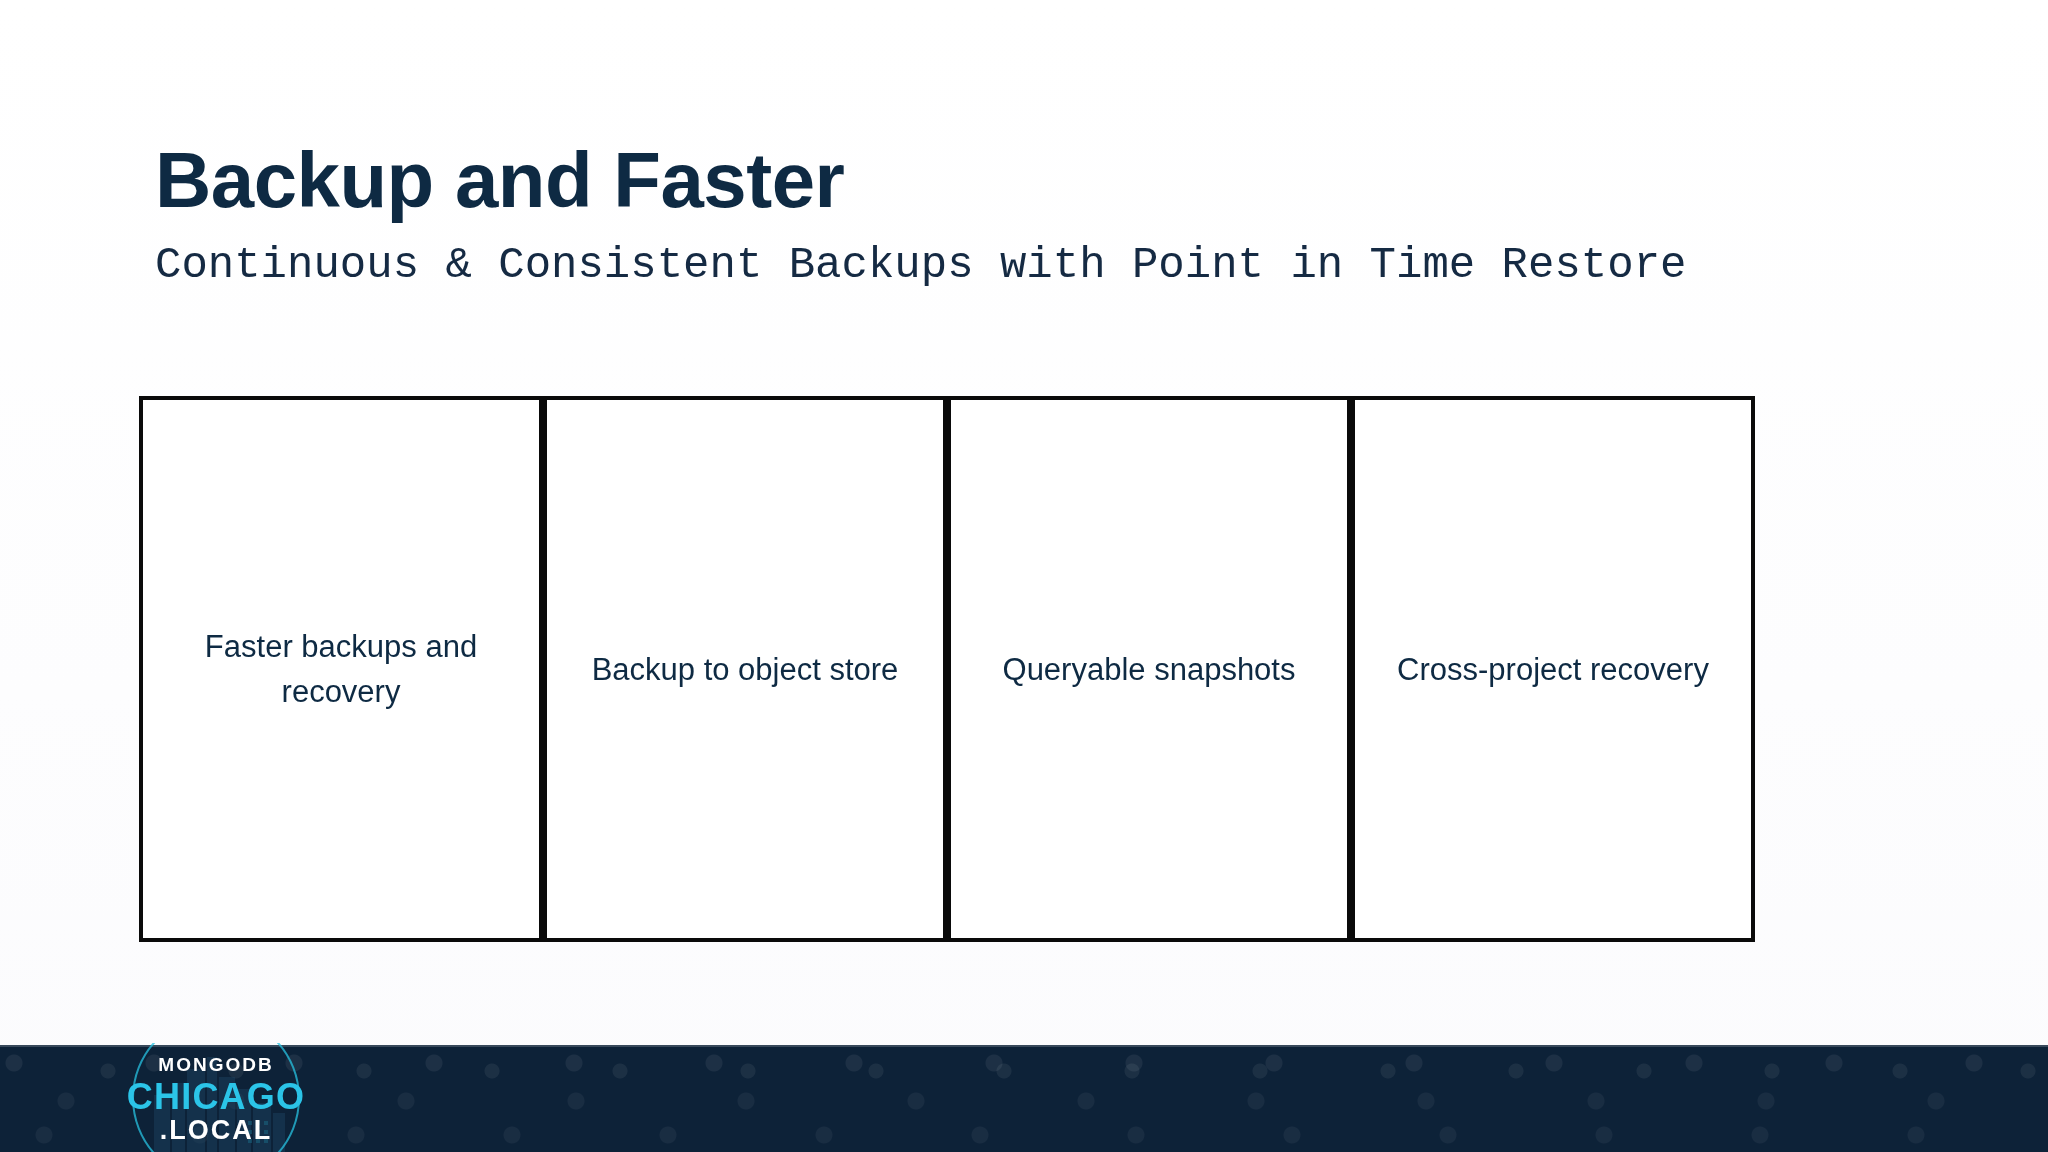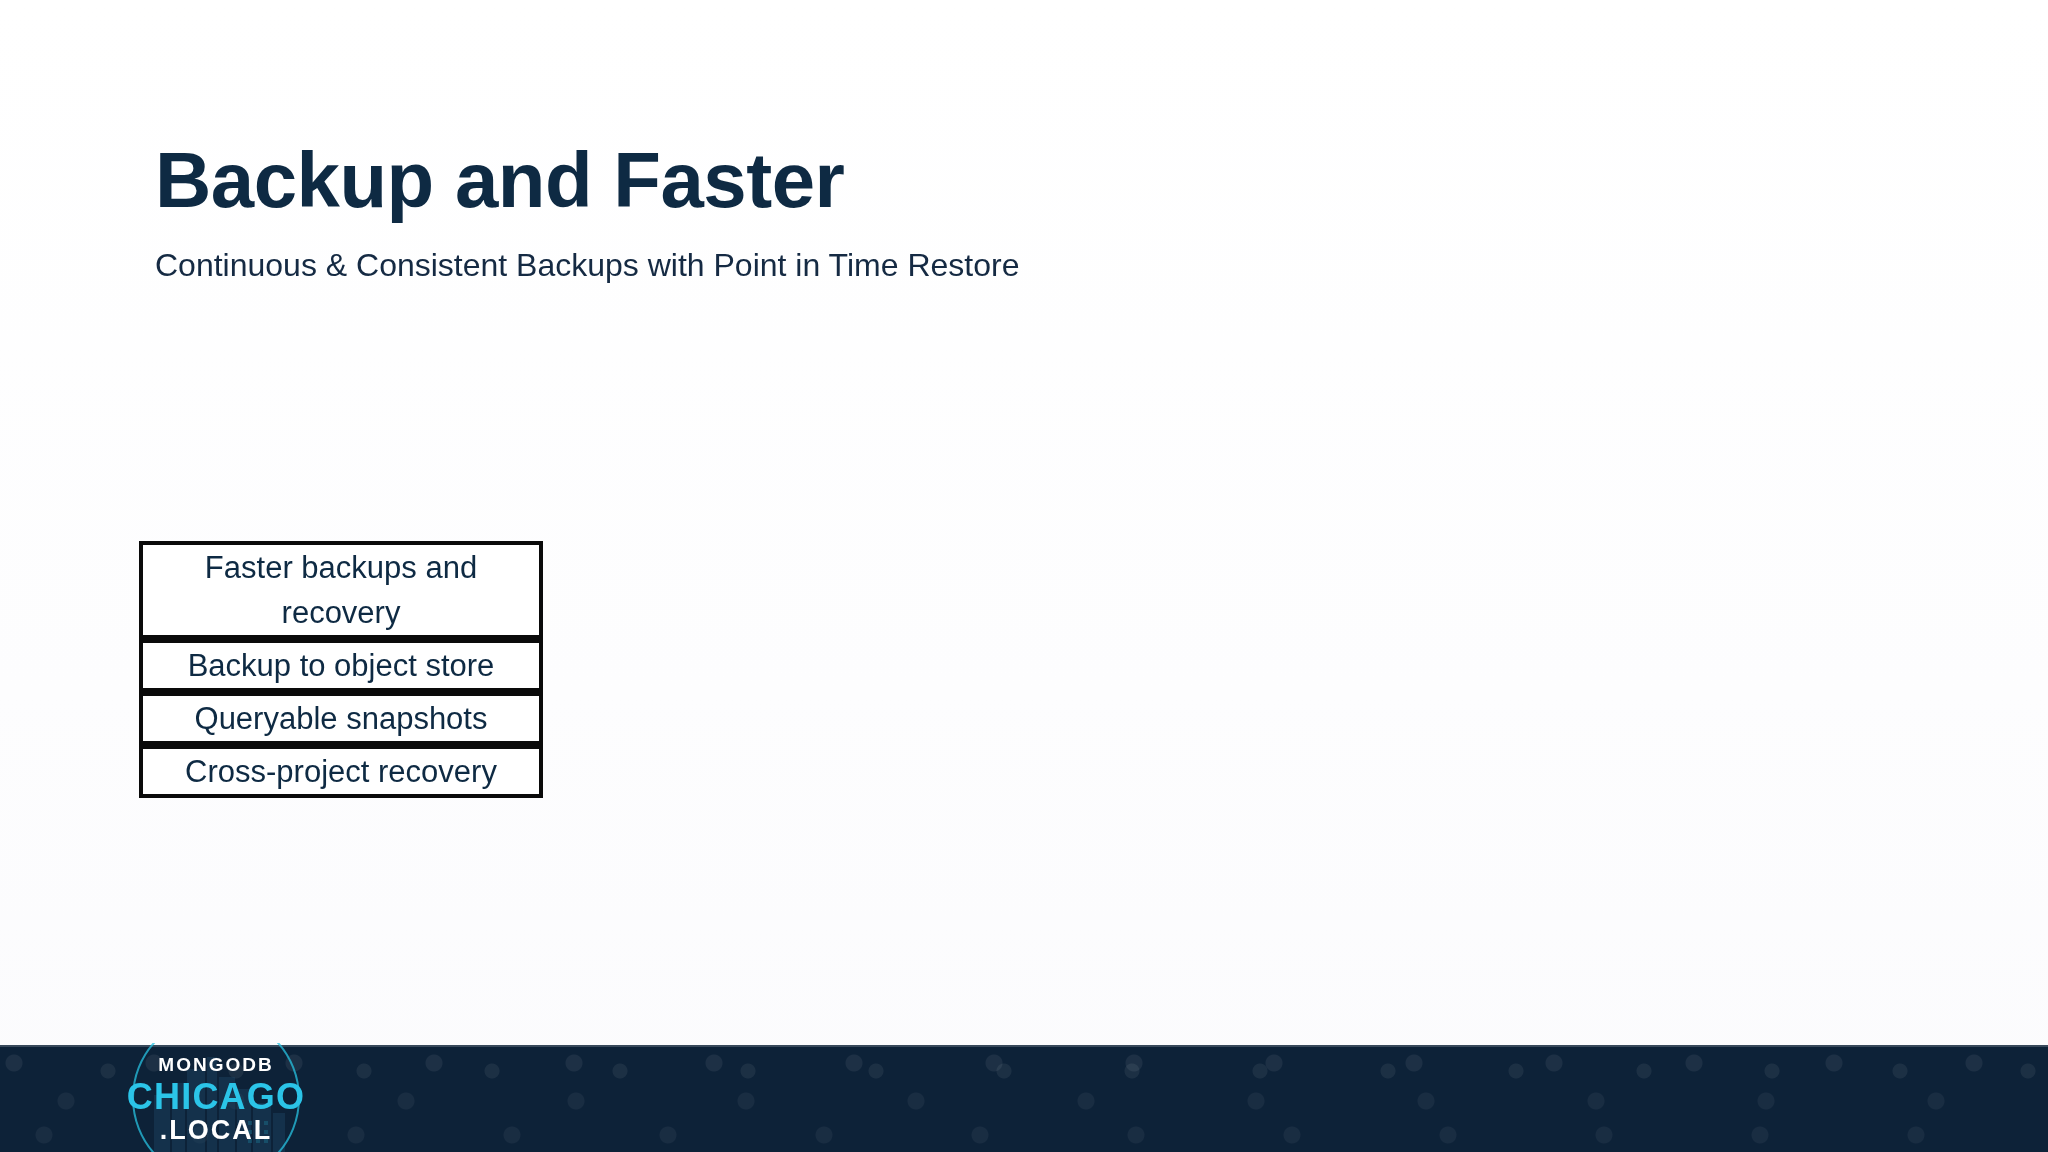--- a/index.html
+++ b/index.html
@@ -37,38 +37,38 @@
     font-weight: bold;
     font-size: 78px;
     line-height: 88px;
     letter-spacing: -0.5px;
     color: #0e2a43;
     white-space: nowrap;
   }
   .slide-subtitle {
     margin: 0;
     padding-top: 14px;
-    font-family: Liberation Sans, sans-serif;
+    font-family: Liberation Mono, monospace;
     font-weight: normal;
-    font-size: 32px;
+    font-size: 44px;
     line-height: 54px;
     color: #152a43;
     white-space: nowrap;
   }
 
   
   .cards-row {
     position: absolute;
     left: 139px;
     top: 396px;
     width: 1769px;
     height: 546px;
     display: flex;
-    flex-direction: column;
-    justify-content: center;
+    flex-direction: row;
+    justify-content: flex-start;
     align-items: stretch;
     border-radius: 17px;
   }
   .card {
     width: 404px;
     box-sizing: border-box;
     background: #ffffff;
     border: 4px solid #0a0a0a;
     border-radius: 0;
     display: flex;

